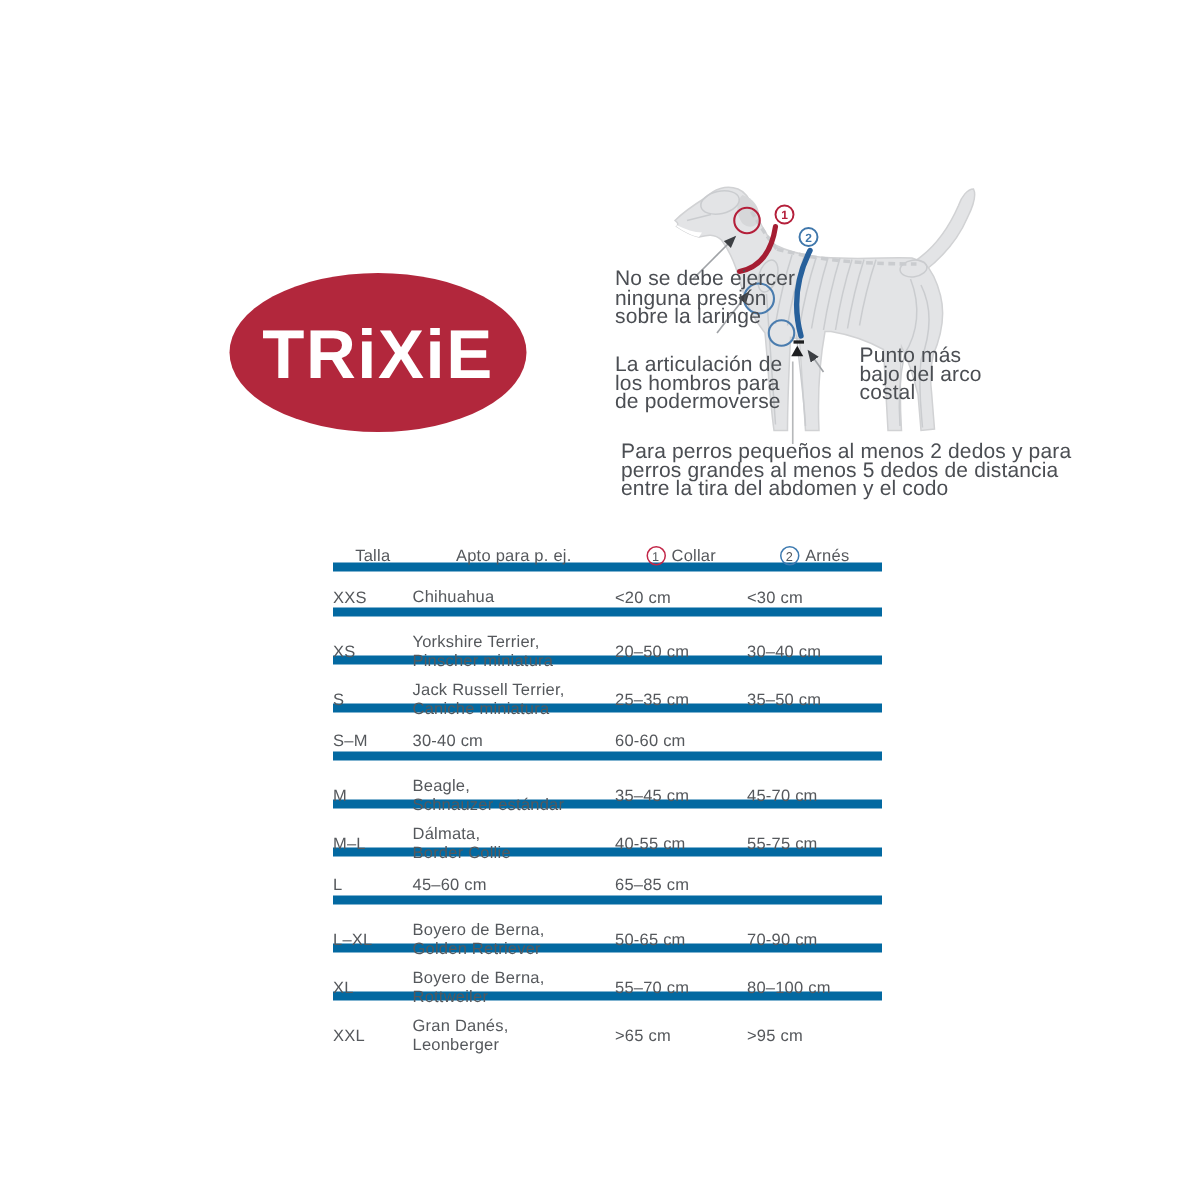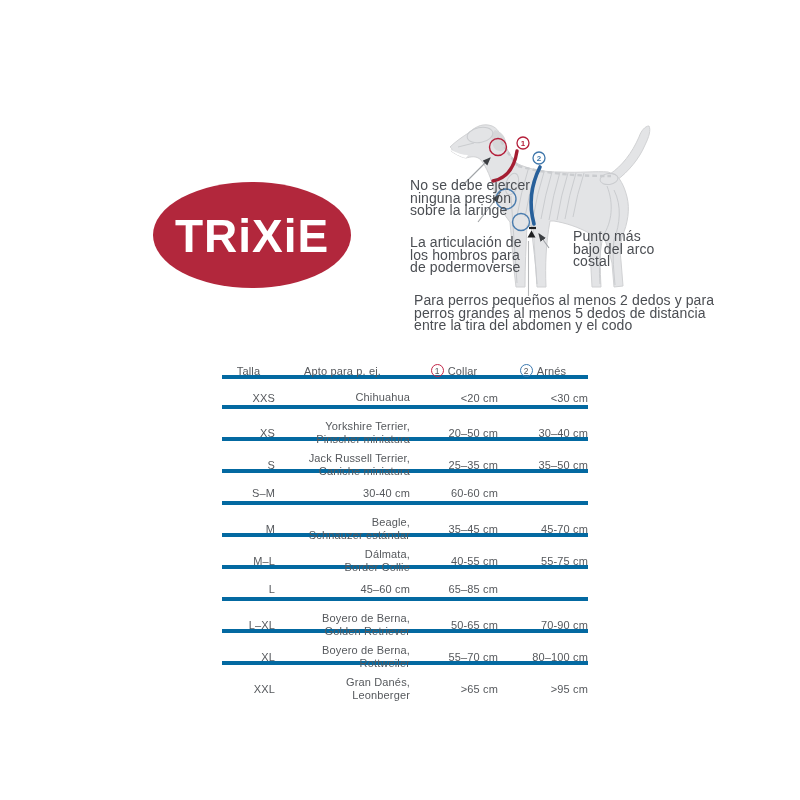--- a/index.html
+++ b/index.html
@@ -18,23 +18,23 @@
           white-space:pre-line; letter-spacing:.1px; }
   .note-larynx  { left:410px; top:179px; }
   .note-shoulder{ left:410px; top:236px; }
   .note-ribcage { left:541px; top:230px;margin-left:32px; }
   .note-bottom  { left:414px; top:294px; }
 
   
   .size-table { position:absolute; left:222px; top:353px; width:366px; color:#55585c; }
   .t-row { display:grid; grid-template-columns:53px 135px 88px 90px; align-items:center; }
   .t-head { height:22px; }
-  .t-data { border-top:4px solid #0369a1; }
+  .t-data { border-top:6px solid #0369a1; }
   .h-30 { height:30px; } .h-32 { height:32px; }
-  .cell { text-align:right; font-size:11px; letter-spacing:.15px;margin-top:11px; }
+  .cell { text-align:left; font-size:11px; letter-spacing:.15px;margin-top:11px; }
   .cell-breeds { white-space:pre-line; line-height:12.6px; }
   .head-cell { font-size:11px; display:flex; align-items:center; justify-content:center; gap:4px; }
   .badge { display:inline-flex; width:13px; height:13px; border-radius:50%;
            align-items:center; justify-content:center; font-size:8.5px; color:#55585c; flex:0 0 auto; }
   .badge-red  { border:1.3px solid #c22748; }
   .badge-blue { border:1.3px solid #3d7ab0; }
 </style>
 </head>
 <body>
 

